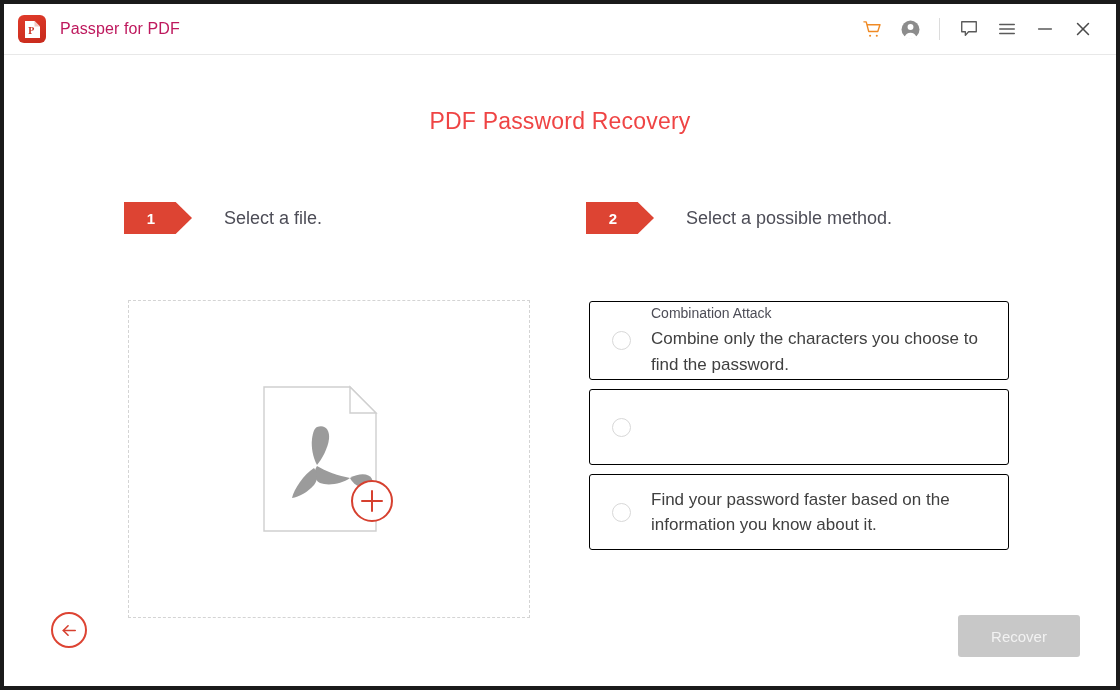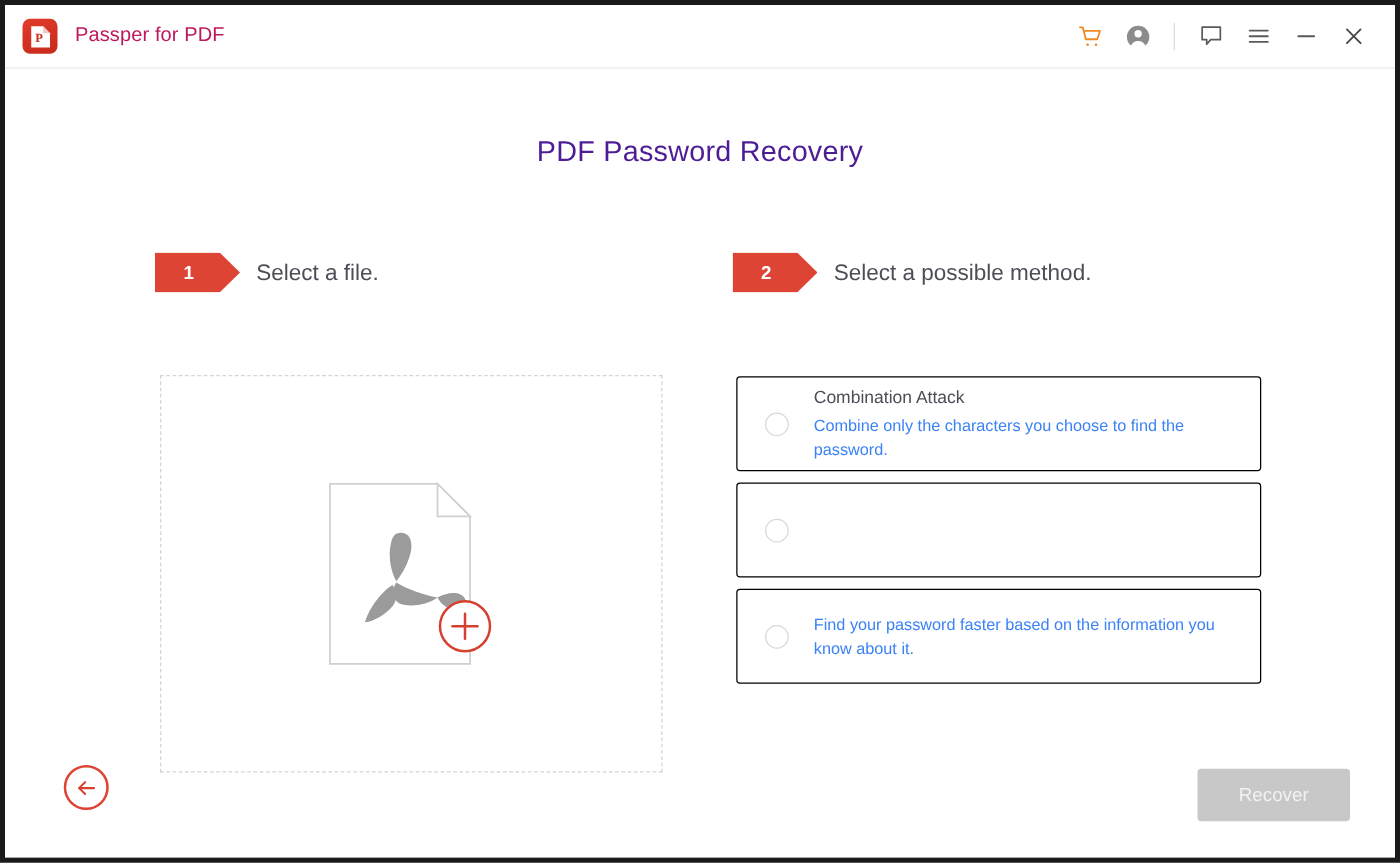--- a/index.html
+++ b/index.html
@@ -87,21 +87,21 @@
     background: #ffffff;
   }
 
   .page-title {
     position: absolute;
     top: 53px;
     left: 0;
     width: 100%;
     text-align: center;
     font-size: 23px;
-    color: #4c1d95;
+    color: #ef4444;
     letter-spacing: 0.2px;
   }
 
   
   .step-head {
     position: absolute;
     display: flex;
     align-items: center;
   }
   .step-head.left  { left: 120px; top: 147px; }
@@ -115,21 +115,21 @@
     font-size: 15px;
     font-weight: bold;
     display: flex;
     align-items: center;
     justify-content: center;
     padding-right: 14px;
     clip-path: polygon(0 0, 76% 0, 100% 50%, 76% 100%, 0 100%);
   }
 
   .step-label {
-    margin-left: 13px;
+    margin-left: 32px;
     font-size: 18px;
     color: #4d4d57;
   }
 
   
   .dropzone {
     position: absolute;
     left: 124px;
     top: 245px;
     width: 402px;
@@ -190,22 +190,22 @@
   }
 
   .import-icon {
     margin-left: 10px;
     display: inline-flex;
     align-items: center;
     cursor: pointer;
   }
 
   .method-desc {
-    font-size: 13px;
-    color: #3b82f6;
+    font-size: 17px;
+    color: #404040;
     line-height: 1.5;
     max-width: 335px;
   }
 
   
   .back-btn {
     position: absolute;
     left: 47px;
     bottom: 38px;
     width: 36px;

